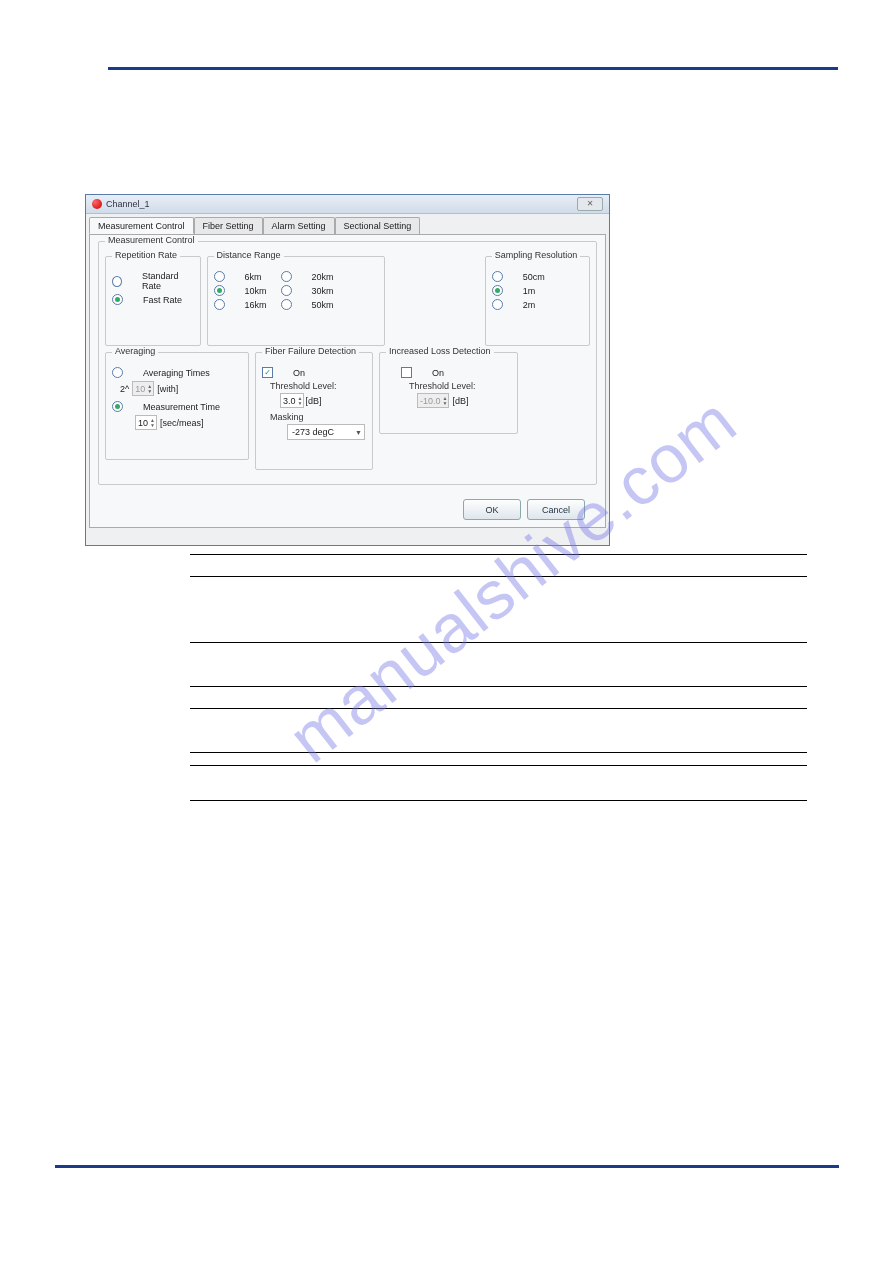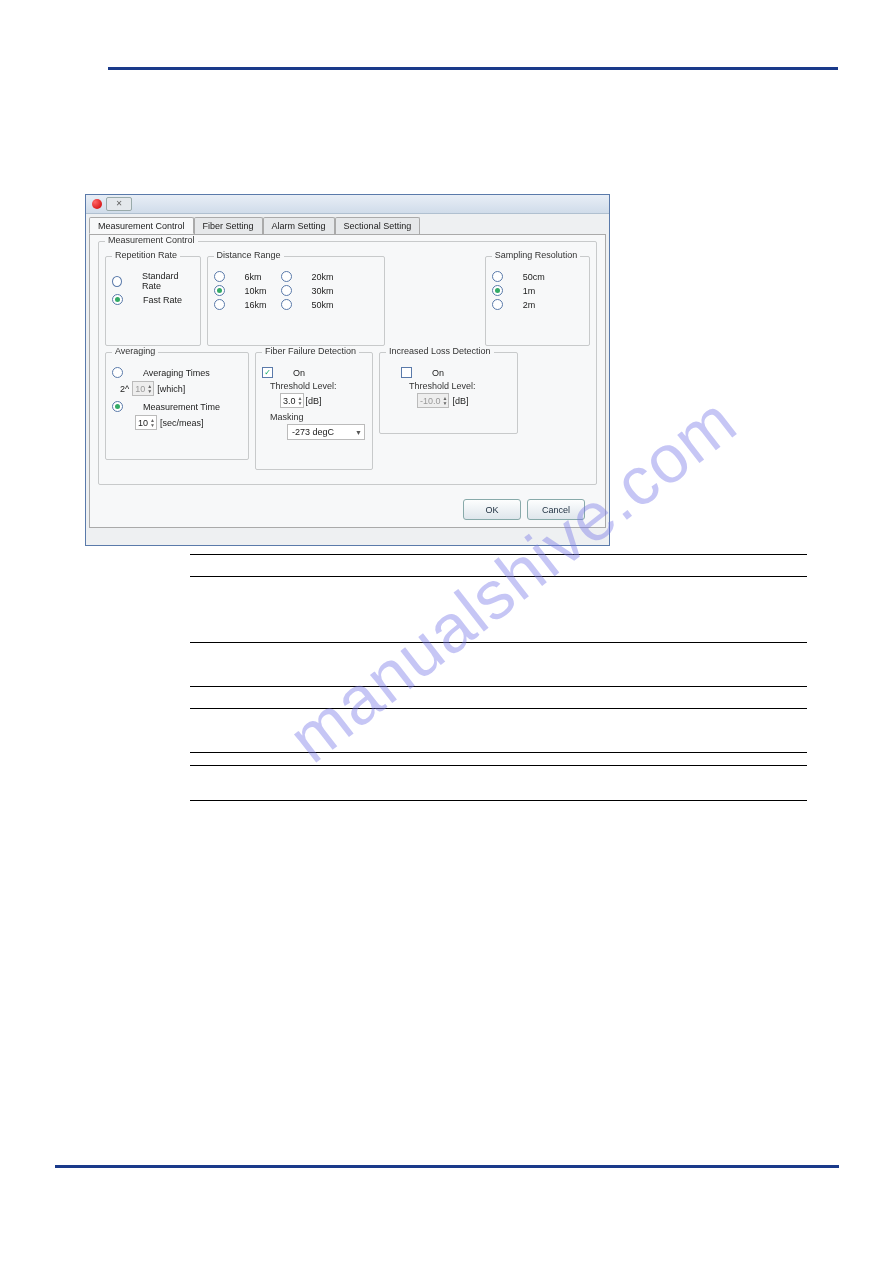--- a/index.html
+++ b/index.html
@@ -319,20 +319,21 @@
     <div class="bullet-row">
         <span class="bullet-dot">•</span>
         <span>Sectional Setting</span>
       </div>
 
     <div style="height:8px"></div>
 
     <div class="dialog">
       <div class="titlebar">
         <span class="title-icon"></span>
+        <span class="title-text">Channel_1</span>
         <span class="title-close">✕</span>
       </div>
       <div class="tabs">
         <div class="tab active">Measurement Control</div>
         <div class="tab">Fiber Setting</div>
         <div class="tab">Alarm Setting</div>
         <div class="tab">Sectional Setting</div>
       </div>
       <div class="tab-panel">
         <div class="group outer-group">
@@ -412,21 +413,21 @@
               <div class="radio">
                   <span class="rdot"></span>
                   <span>Averaging Times</span>
                 </div>
               <div class="sub-indent" style="display:flex; align-items:center; gap:3px; margin-bottom:5px;">
                 <span>2^</span>
                 <span class="spin disabled">
                     <span>10</span>
                     <span class="updown">▲<br>▼</span>
                   </span>
-                <span>[which]</span>
+                <span>[with]</span>
               </div>
               <div class="radio">
                   <span class="rdot checked"></span>
                   <span>Measurement Time</span>
                 </div>
               <div class="sub-indent" style="display:flex; align-items:center; gap:3px;">
                 <span style="width:12px"></span>
                 <span class="spin">
                     <span>10</span>
                     <span class="updown">▲<br>▼</span>

